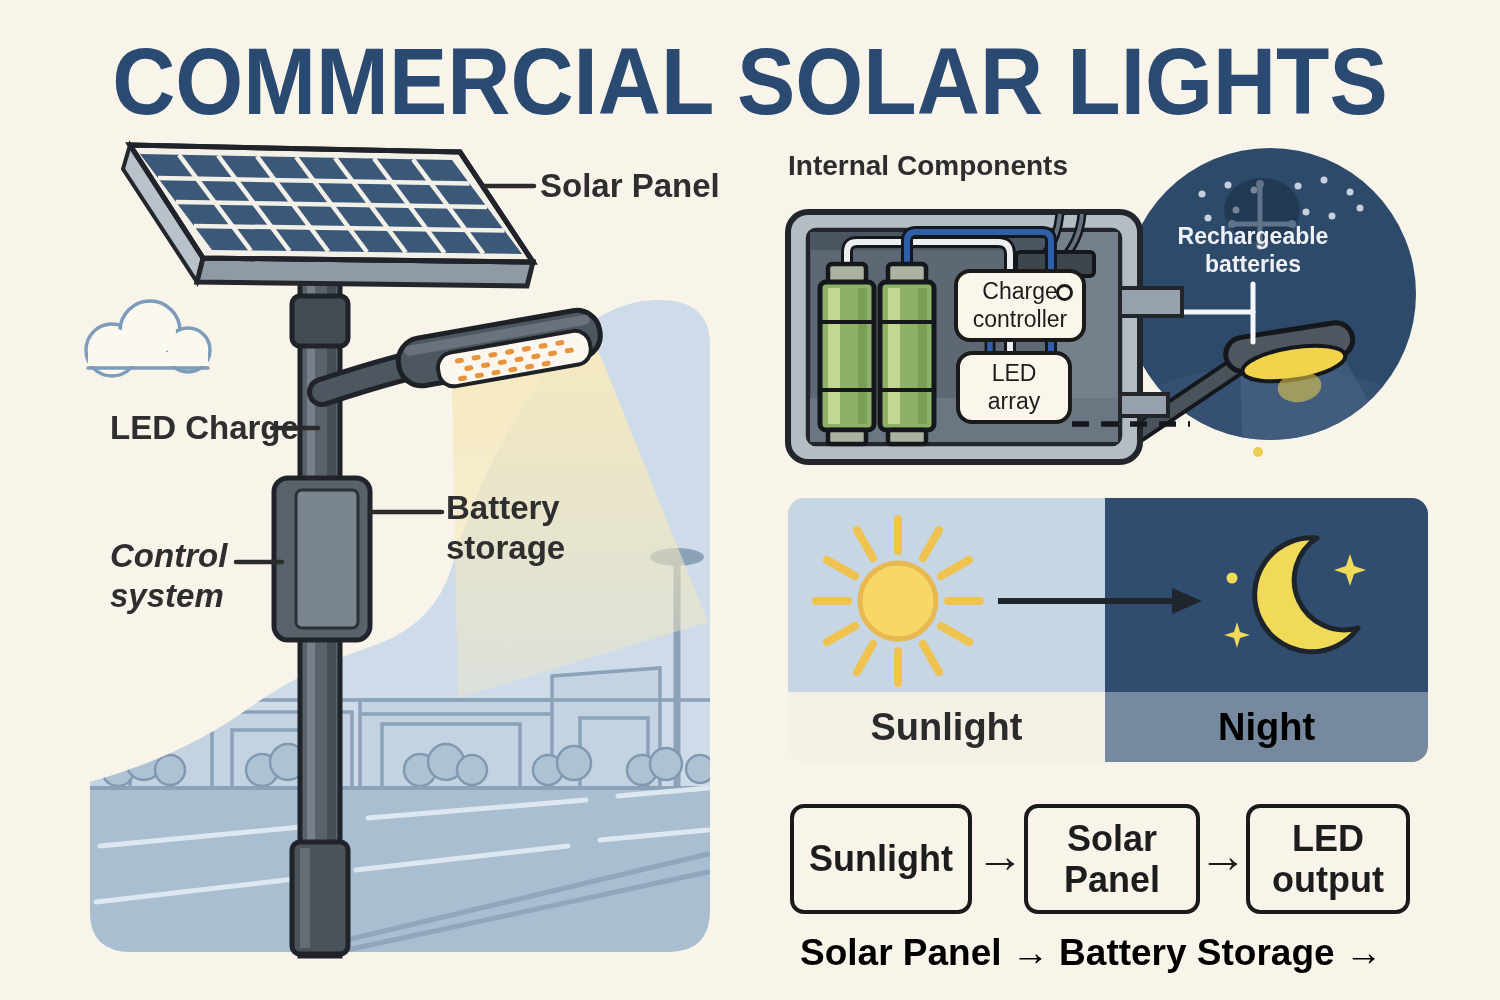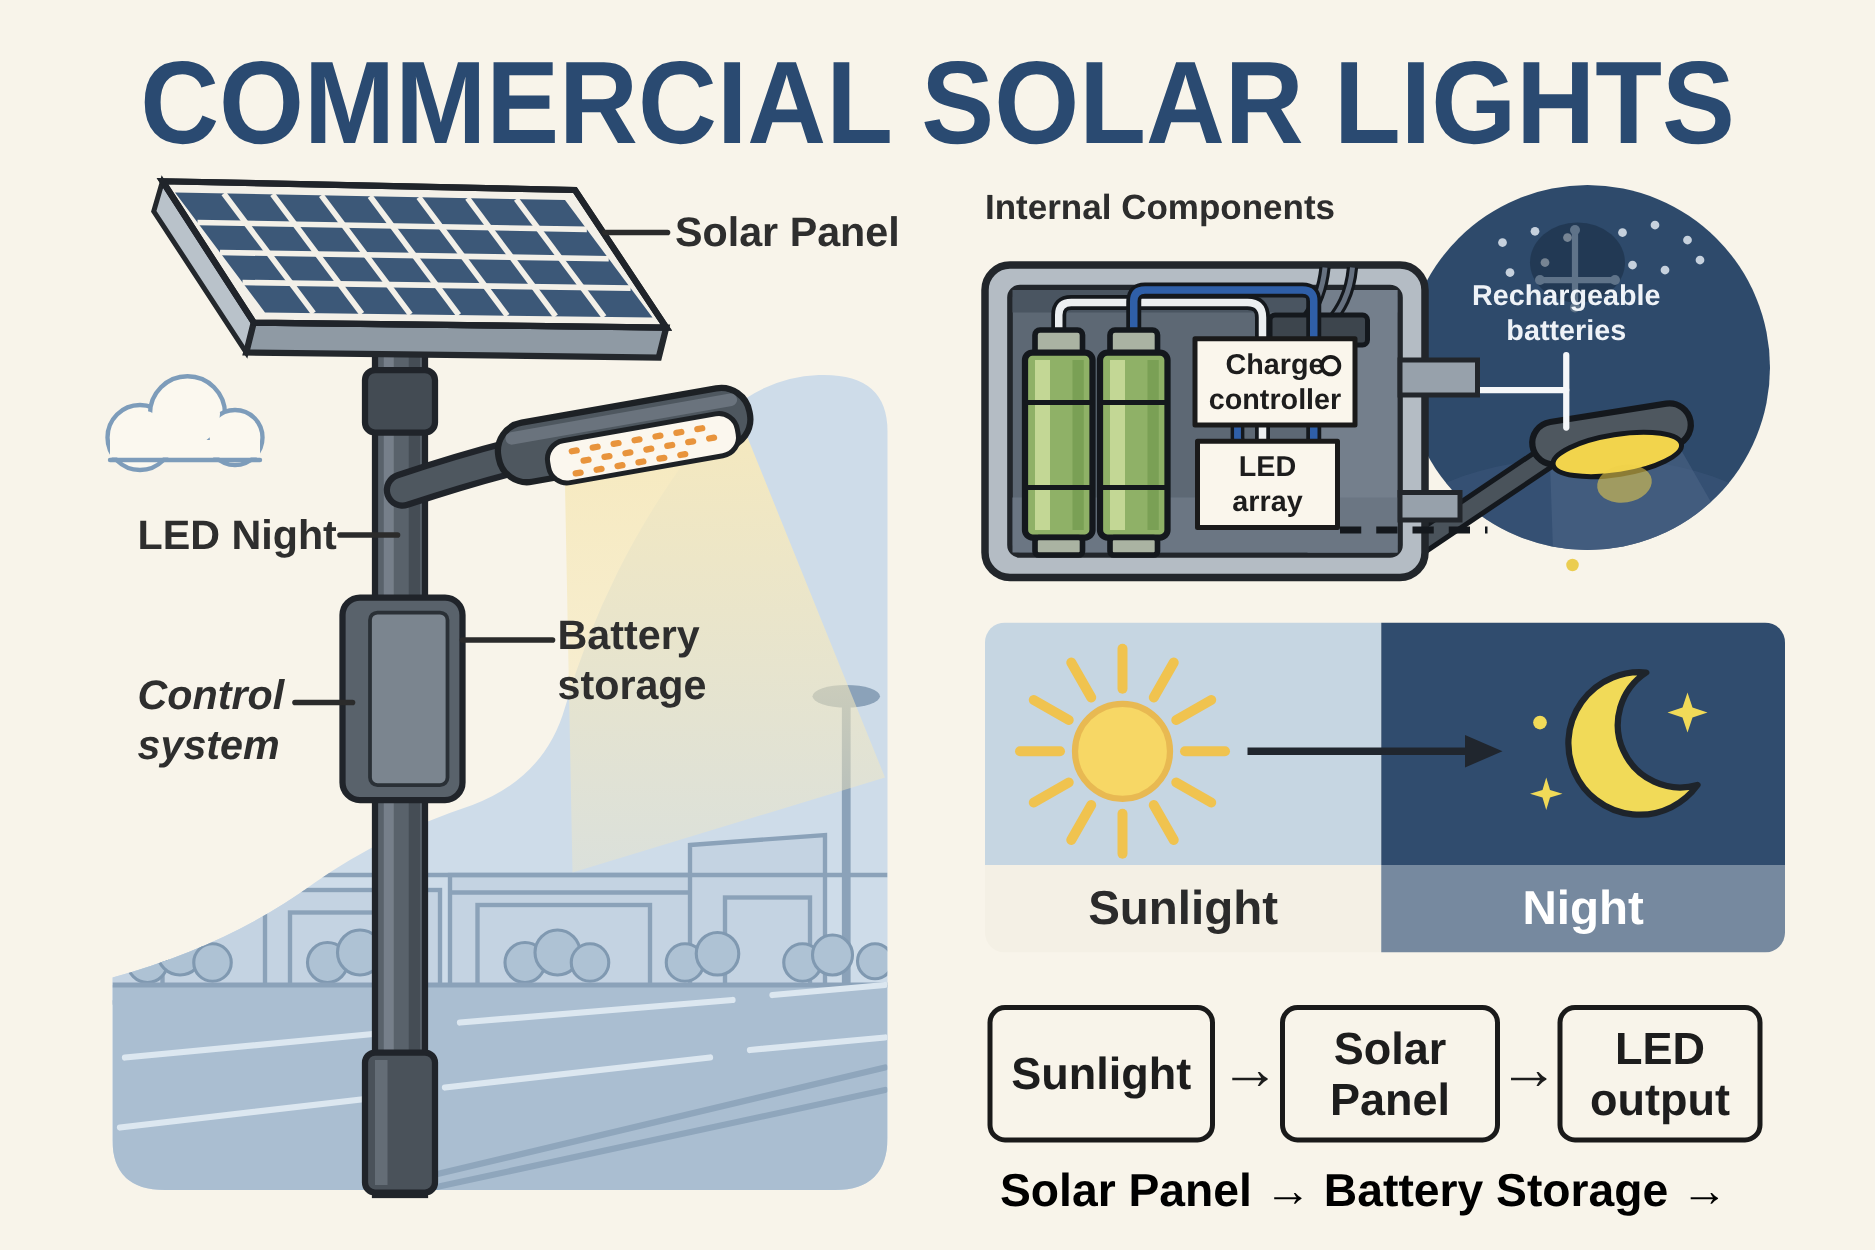--- a/index.html
+++ b/index.html
@@ -6,34 +6,34 @@
   body{background:#e9e6df;font-family:"Liberation Sans",sans-serif;}
   #canvas{position:relative;width:1500px;height:1000px;background:#f8f4ea;overflow:hidden;margin:0 auto;}
   #bg-layer{position:absolute;inset:0;z-index:0;}
   #art{position:absolute;inset:0;z-index:1;}
   #text-layer div{box-sizing:border-box;}
   .txt{position:absolute;z-index:2;color:#2e2e2e;font-weight:700;}
   #title{left:0;right:0;top:28px;text-align:center;font-size:94px;font-weight:800;color:#2a4a71;letter-spacing:0px;transform:scaleX(.93);transform-origin:50% 50%;white-space:nowrap;}
   .lbl{font-size:33px;line-height:1.22;}
   .nowrap{white-space:nowrap;}
   #internal-heading{left:788px;top:150px;font-size:28px;color:#2d2d2d;}
-  .tag-box{position:absolute;z-index:2;background:#faf6ec;border:4px solid #1a1a1a;border-radius:2px;text-align:center;font-weight:700;color:#1d1d1d;font-size:23px;line-height:1.2;padding:5px 6px;}
+  .tag-box{position:absolute;z-index:2;background:#faf6ec;border:4px solid #1a1a1a;border-radius:16px;text-align:center;font-weight:400;color:#1d1d1d;font-size:23px;line-height:1.2;padding:5px 6px;}
   #charge-controller-box{left:954px;top:269px;width:132px;}
   #led-array-box{left:956px;top:351px;width:116px;}
   #indicator-ring{position:absolute;top:11px;right:9px;width:11px;height:11px;border:3.5px solid #1a1a1a;border-radius:50%;}
   #rechargeable-label{left:1157px;top:222px;width:192px;text-align:center;font-size:23px;line-height:1.22;color:#eef2f7;}
   
   #daynight-panel{position:absolute;left:788px;top:498px;width:640px;height:264px;border-radius:16px;overflow:hidden;z-index:0;}
   #day-sky{position:absolute;left:0;top:0;width:317px;height:194px;background:#c6d6e2;}
   #night-sky{position:absolute;left:317px;top:0;width:323px;height:194px;background:#304c6e;}
   #day-caption-strip{position:absolute;left:0;top:194px;width:317px;height:70px;background:#f4f0e5;display:flex;align-items:center;justify-content:center;}
   #night-caption-strip{position:absolute;left:317px;top:194px;width:323px;height:70px;background:#76899f;display:flex;align-items:center;justify-content:center;}
   .caption{font-size:38px;font-weight:700;}
   #day-caption{color:#2b2b2b;}
-  #night-caption{color:#ffffff;}
+  #night-caption{color:#000000;}
   
   .flow-box{position:absolute;z-index:2;border:4.5px solid #1a1a1a;border-radius:14px;background:#f8f4ea;display:flex;align-items:center;justify-content:center;text-align:center;font-size:36px;font-weight:700;color:#1d1d1d;line-height:1.15;}
   #flow-box-1{left:790px;top:804px;width:182px;height:110px;}
   #flow-box-2{left:1024px;top:804px;width:176px;height:110px;}
   #flow-box-3{left:1246px;top:804px;width:164px;height:110px;}
   .flow-arrow{position:absolute;z-index:2;top:826px;height:60px;line-height:60px;font-size:48px;font-weight:700;color:#1d1d1d;text-align:center;}
   #flow-arrow-1{left:974px;width:52px;}
   #flow-arrow-2{left:1198px;width:50px;}
   #flow-bottom-text{left:800px;top:932px;font-size:37px;font-weight:700;color:#000000;}
 </style>
@@ -343,21 +343,21 @@
       <circle cx="1232" cy="578" r="5.5"></circle>
       <path d="M 1350,554 L 1354,566 L 1366,570 L 1354,574 L 1350,586 L 1346,574 L 1334,570 L 1346,566 Z"></path>
       <path d="M 1237,622 L 1240,632 L 1250,635 L 1240,638 L 1237,648 L 1234,638 L 1224,635 L 1234,632 Z"></path>
     </g>
   </svg>
 
   <div id="text-layer">
     <div id="title" class="txt">COMMERCIAL SOLAR LIGHTS</div>
 
     <div class="txt lbl nowrap" style="left:540px;top:166px;">Solar Panel</div>
-    <div class="txt lbl nowrap" style="left:110px;top:408px;">LED Night</div>
+    <div class="txt lbl nowrap" style="left:110px;top:408px;">LED Charge</div>
     <div class="txt lbl" style="left:110px;top:536px;width:190px;font-style:italic;">Control system</div>
     <div class="txt lbl" style="left:446px;top:488px;width:200px;">Battery storage</div>
 
     <div id="internal-heading" class="txt">Internal Components</div>
 
     <div id="charge-controller-box" class="tag-box">
       <span>Charge controller</span>
       <span id="indicator-ring"></span>
     </div>
     <div id="led-array-box" class="tag-box">

